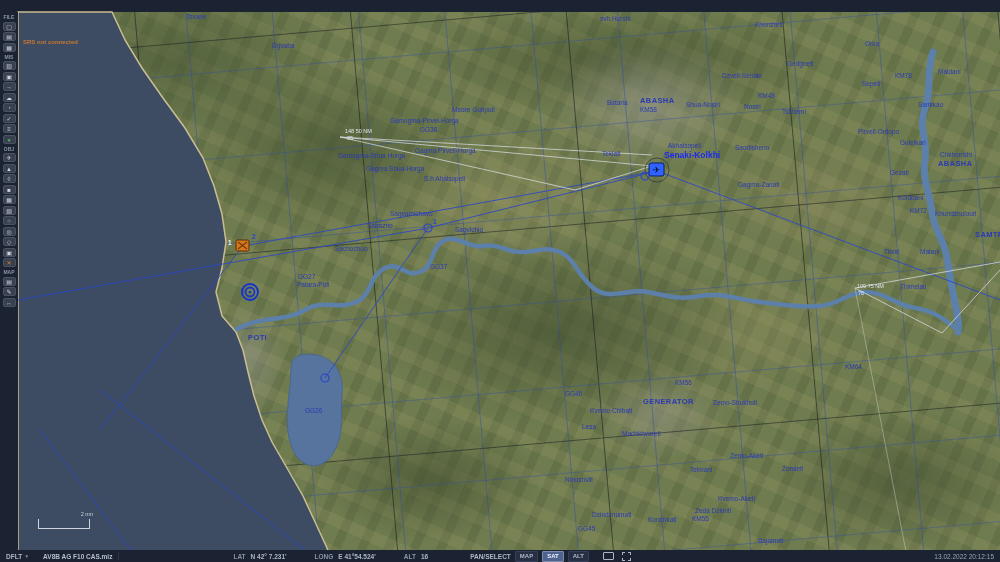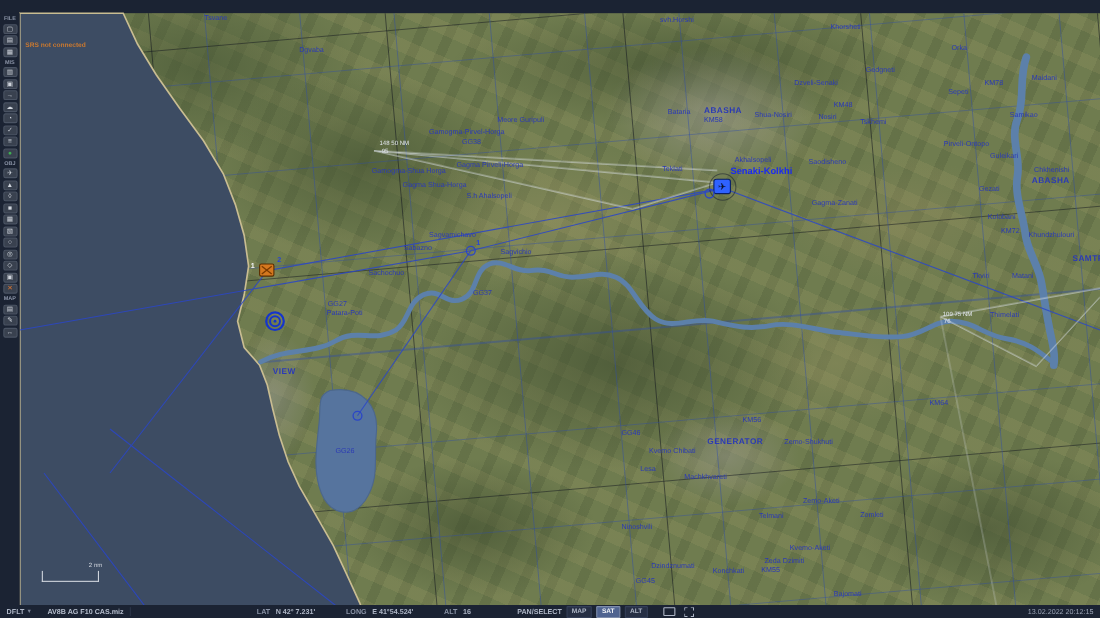--- a/index.html
+++ b/index.html
@@ -194,21 +194,21 @@
       <span class="mlbl" style="left: 884px; top: 248px;">Tkviri</span>
       <span class="mlbl" style="left: 920px; top: 248px;">Matani</span>
       <span class="mlbl" style="left: 900px; top: 283px;">Thimelati</span>
       <span class="mlbl" style="left: 390px; top: 210px;">Sagvamichavo</span>
       <span class="mlbl" style="left: 367px; top: 222px;">Sabazno</span>
       <span class="mlbl" style="left: 455px; top: 226px;">Sagvichio</span>
       <span class="mlbl" style="left: 335px; top: 245px;">Sachochuo</span>
       <span class="mlbl" style="left: 430px; top: 263px;">GG37</span>
       <span class="mlbl" style="left: 298px; top: 273px;">GG27</span>
       <span class="mlbl" style="left: 297px; top: 281px;">Patara-Poti</span>
-      <span class="mlbl big" style="left: 248px; top: 334px;">VIEW</span>
+      <span class="mlbl big" style="left: 248px; top: 334px;">POTI</span>
       <span class="mlbl" style="left: 305px; top: 407px;">GG26</span>
       <span class="mlbl" style="left: 565px; top: 390px;">GG46</span>
       <span class="mlbl" style="left: 675px; top: 379px;">KM56</span>
       <span class="mlbl big" style="left: 643px; top: 398px;">GENERATOR</span>
       <span class="mlbl" style="left: 713px; top: 399px;">Zemo-Shukhuti</span>
       <span class="mlbl" style="left: 590px; top: 407px;">Kvemo Chibati</span>
       <span class="mlbl" style="left: 582px; top: 423px;">Lesa</span>
       <span class="mlbl" style="left: 622px; top: 430px;">Machkhvareti</span>
       <span class="mlbl" style="left: 565px; top: 476px;">Ninoshvili</span>
       <span class="mlbl" style="left: 690px; top: 466px;">Telmani</span>

